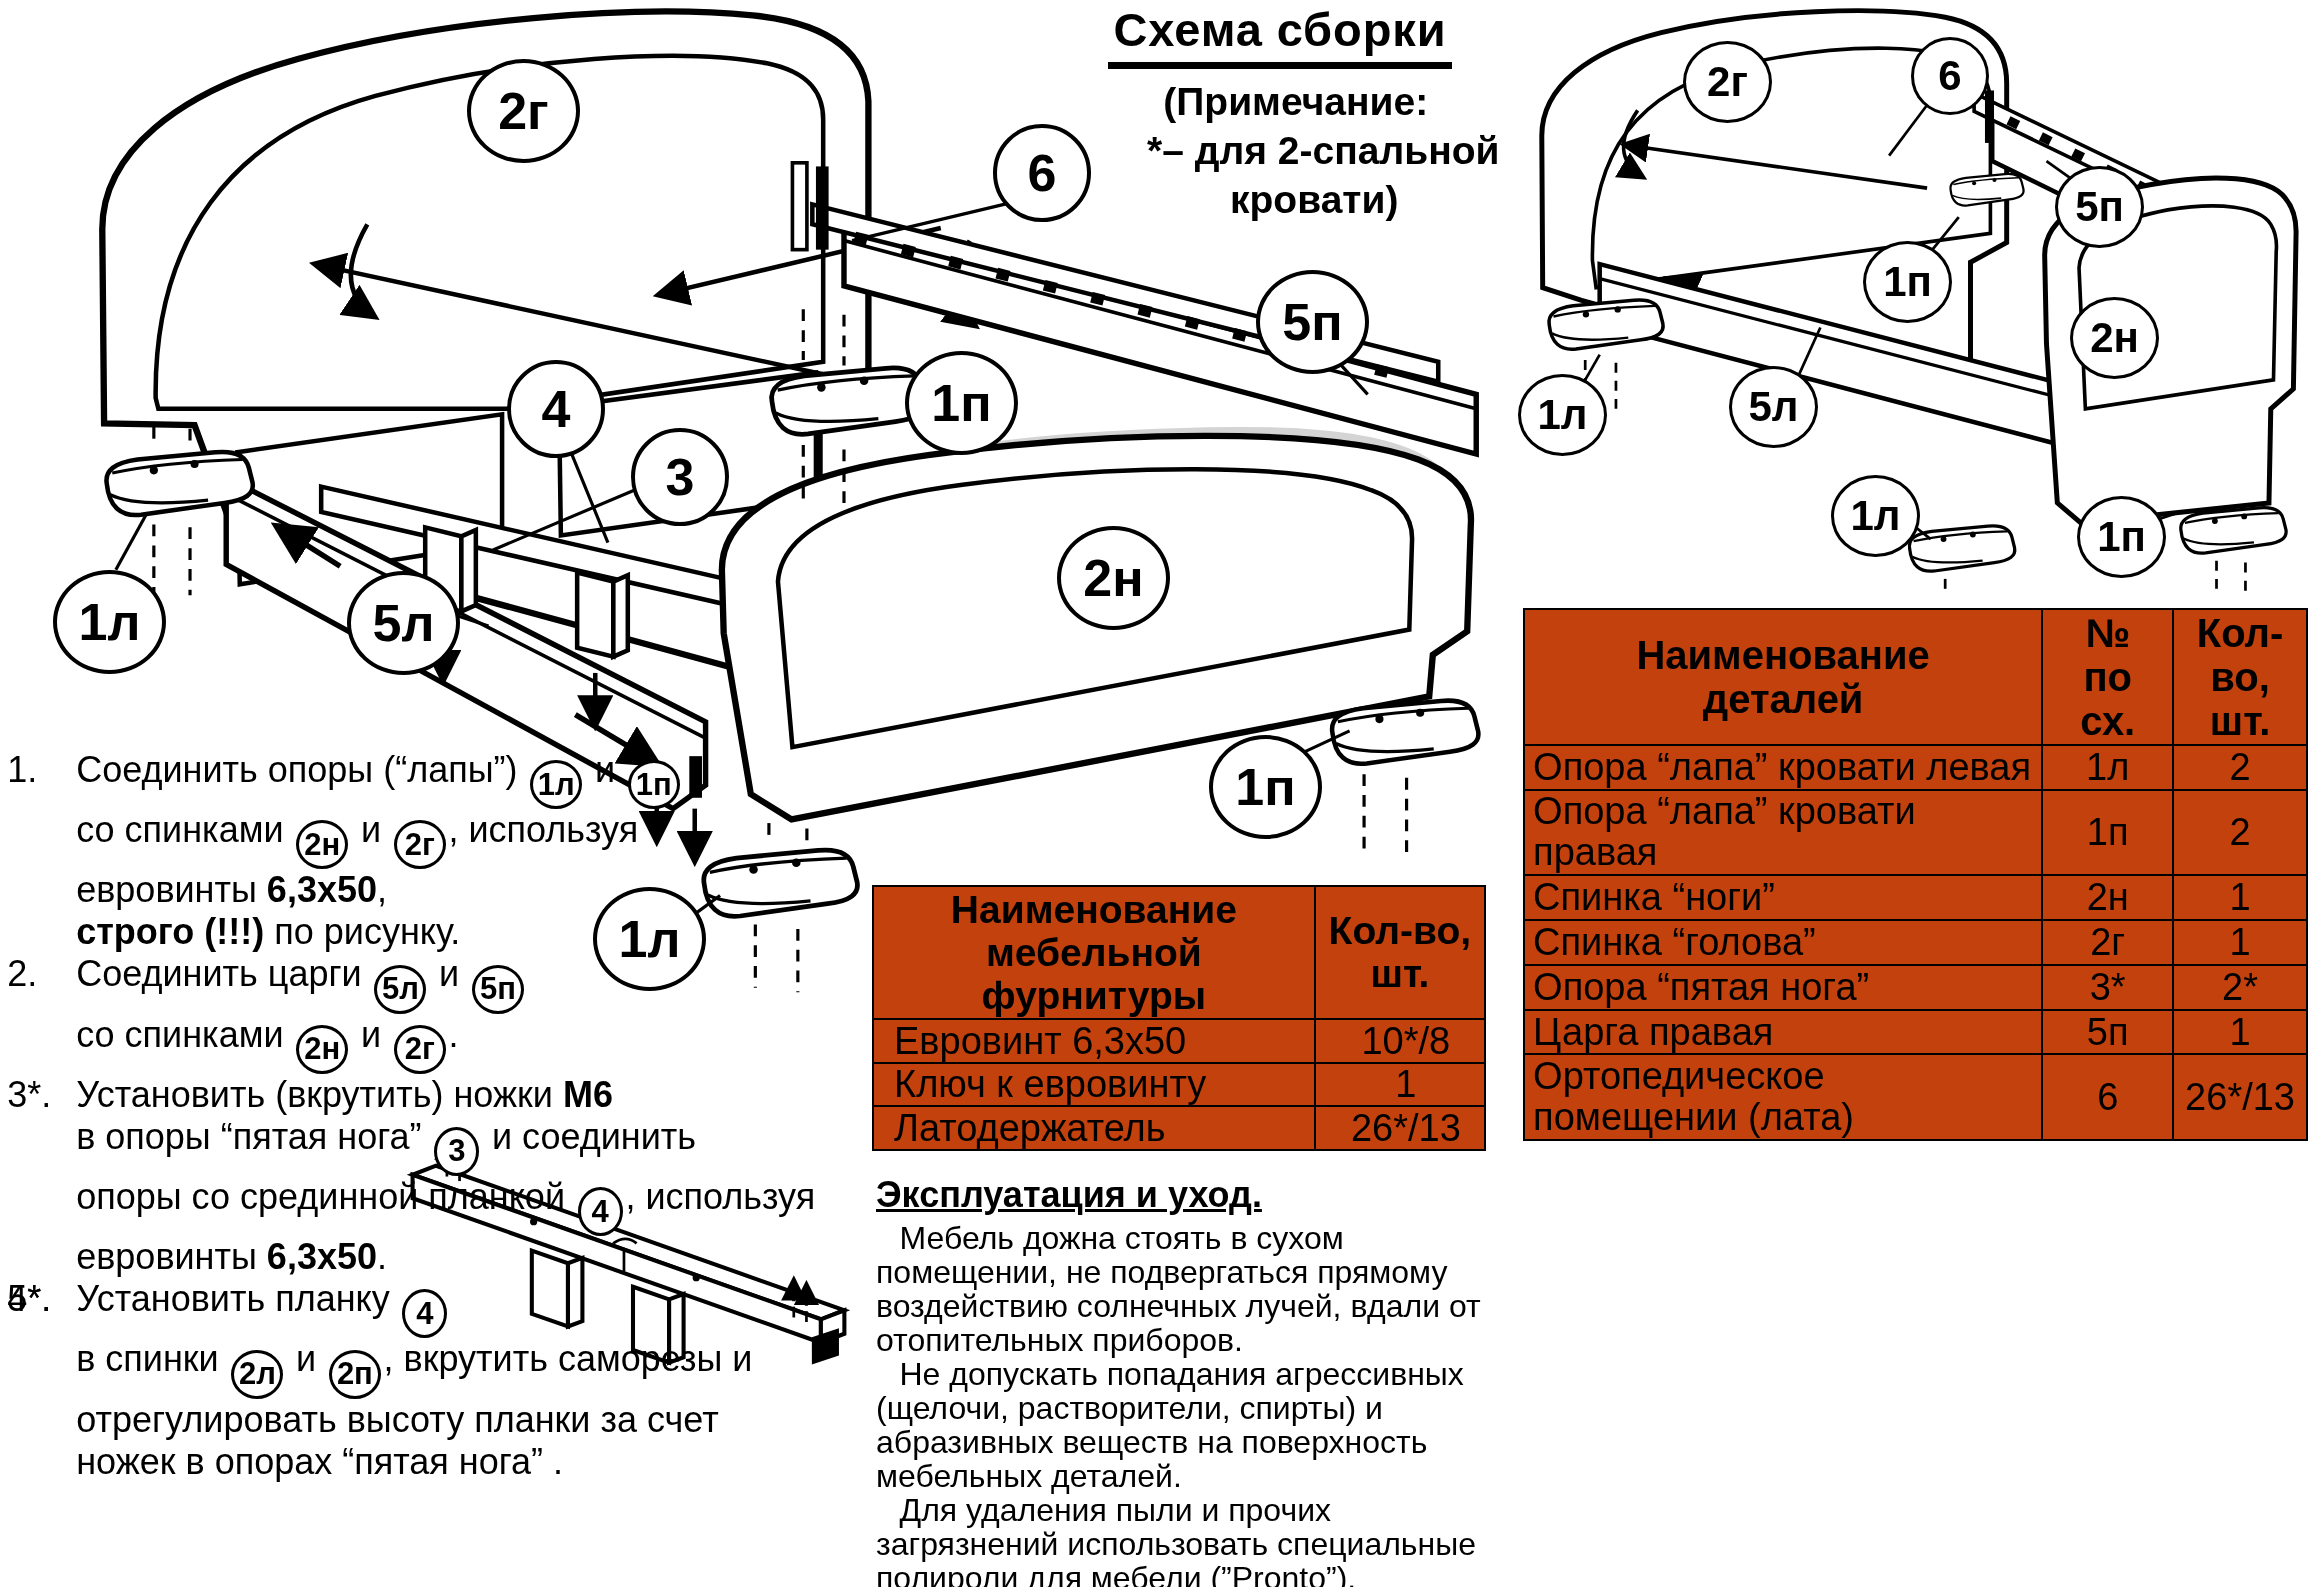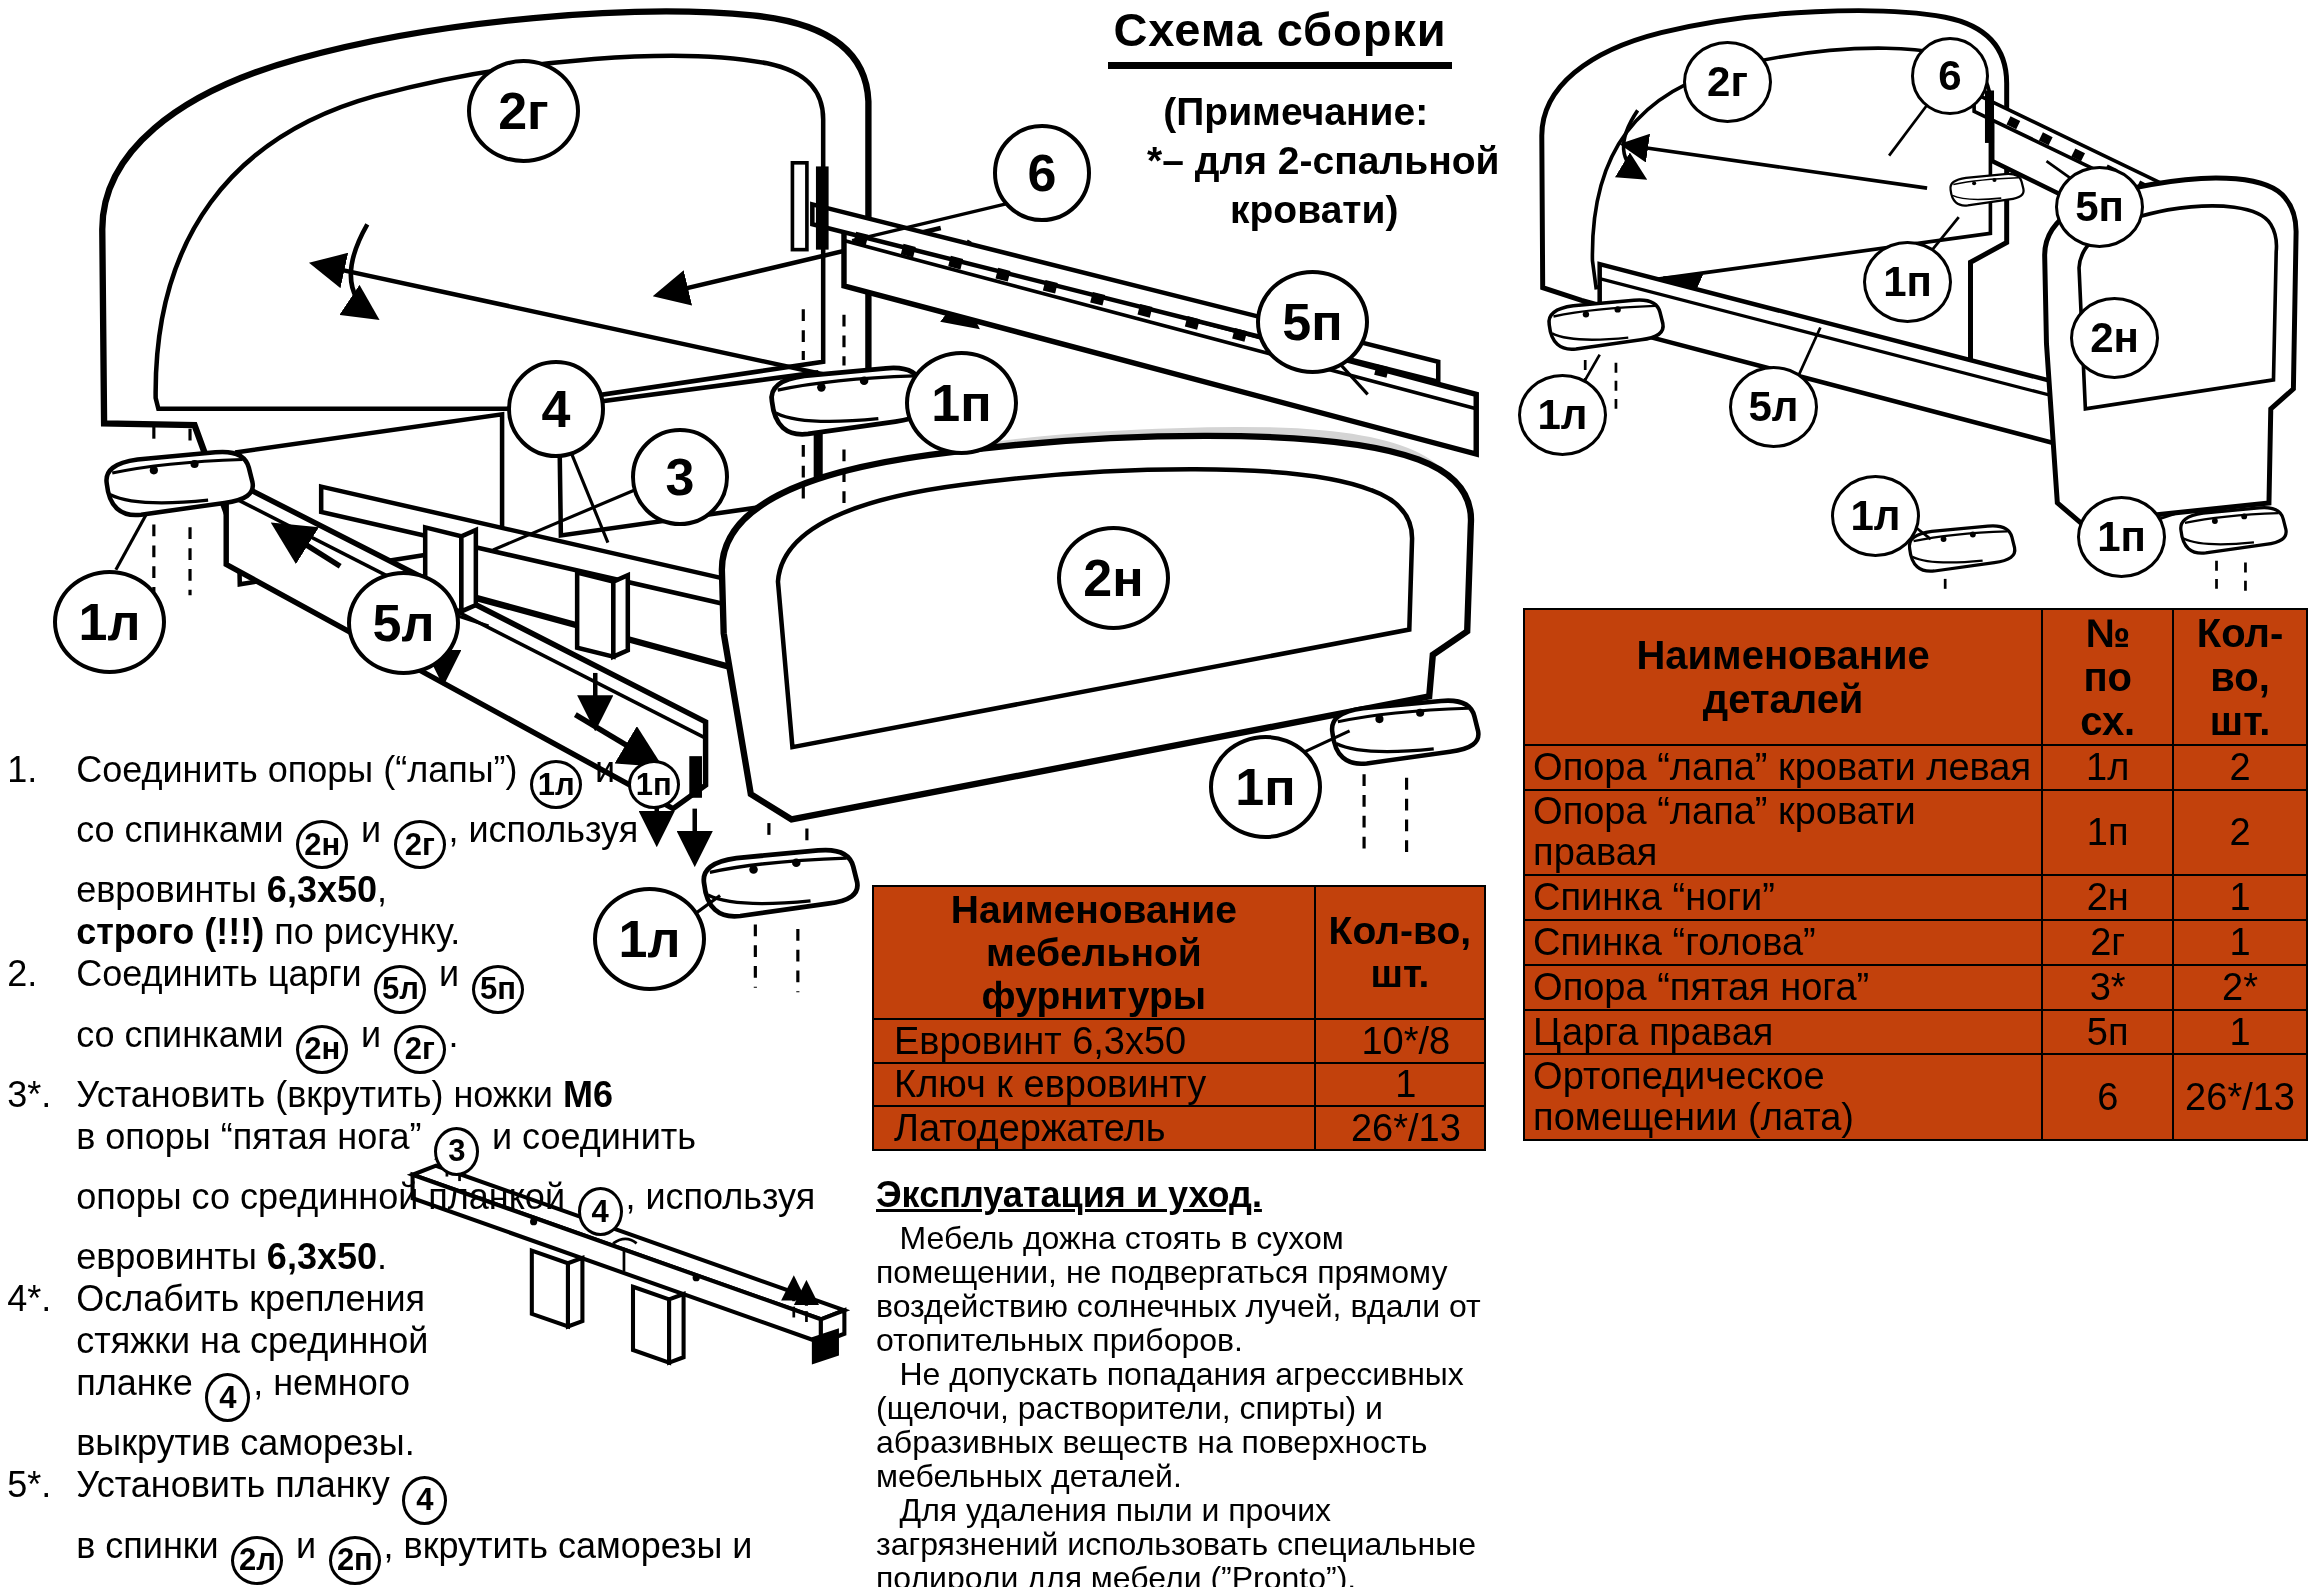--- a/index.html
+++ b/index.html
@@ -7,21 +7,21 @@
          font-family:"Liberation Sans",sans-serif;color:#000;}
   svg{position:absolute;overflow:visible;}
   .main-svg{left:36px;top:0;}
   .small-svg{left:1502px;top:0;}
   .inset-svg{left:398px;top:1135px;}
   
   .title{position:absolute;left:1013px;top:1.8px;width:534px;margin:0;text-align:center;}
   .title span{display:inline-block;font-size:47px;font-weight:bold;border-bottom:7.2px solid #000;
               padding:0 5.4px 5.4px 5.4px;letter-spacing:0.9px;}
   
-  .note{position:absolute;left:1147px;top:87px;font-size:39px;font-weight:bold;line-height:49px;}
+  .note{position:absolute;left:1147px;top:77px;font-size:39px;font-weight:bold;line-height:49px;}
   .note .l1{padding-left:16.3px;} .note .l3{padding-left:83px;}
   
   .lbl{position:absolute;display:flex;align-items:center;justify-content:center;
        border:4.5px solid #000;border-radius:50%;background:#fff;font-weight:bold;
        width:105px;height:96px;font-size:52px;}
   .lbl.c1{width:90px;height:90px;}
   .lbl.sm{width:83px;height:76px;font-size:42px;border-width:3.6px;}
   .lbl.sm.c1{width:72px;height:72px;}
   
   .instructions{position:absolute;left:7.2px;top:749px;width:841px;font-size:36px;line-height:42px;}
@@ -273,21 +273,21 @@
   <div class="lbl sm" style="left:2070px;top:297px;">2н</div>
   <div class="lbl sm" style="left:1518px;top:374px;">1л</div>
   <div class="lbl sm" style="left:1729px;top:366px;">5л</div>
   <div class="lbl sm" style="left:1831px;top:475px;">1л</div>
   <div class="lbl sm" style="left:2077px;top:496px;">1п</div>
 
   <div class="instructions">
       <div class="step"><span class="step-num">1.</span><span class="step-body">Соединить опоры (“лапы”) <span class="ref">1л</span> и <span class="ref">1п</span><br>со спинками <span class="ref">2н</span> и <span class="ref">2г</span>, используя<br>евровинты <b>6,3х50</b>,<br><b>строго (!!!)</b> по рисунку.</span></div>
       <div class="step"><span class="step-num">2.</span><span class="step-body">Соединить царги <span class="ref">5л</span> и <span class="ref">5п</span><br>со спинками <span class="ref">2н</span> и <span class="ref">2г</span>.</span></div>
       <div class="step"><span class="step-num">3*.</span><span class="step-body">Установить (вкрутить) ножки <b>М6</b><br>в опоры “пятая нога” <span class="ref c1">3</span> и соединить<br>опоры со срединной планкой <span class="ref c1">4</span>, используя<br>евровинты <b>6,3х50</b>.</span></div>
-      <div class="step"><span class="step-num">4*.</span><span class="step-body">Ослабить крепления<br>стяжки на срединной<br>планке <span class="ref c1">4</span>, немного<br>выкрутив саморезы.</span></div>
+      <div class="step"><span class="step-num">4*.</span></div>
       <div class="step"><span class="step-num">5*.</span><span class="step-body">Установить планку <span class="ref c1">4</span><br>в спинки <span class="ref">2л</span> и <span class="ref">2п</span>, вкрутить саморезы и<br>отрегулировать высоту  планки  за счет<br>ножек  в опорах “пятая нога” .</span></div>
     </div>
 
   <table class="ftable">
     <thead>
       <tr>
         <th>Наименование
 мебельной фурнитуры</th>
         <th>Кол-во,
 шт.</th>

